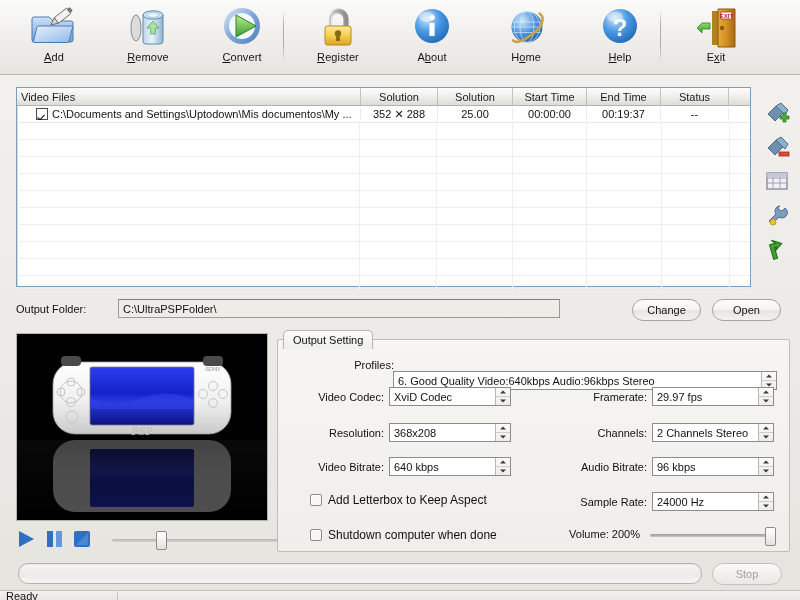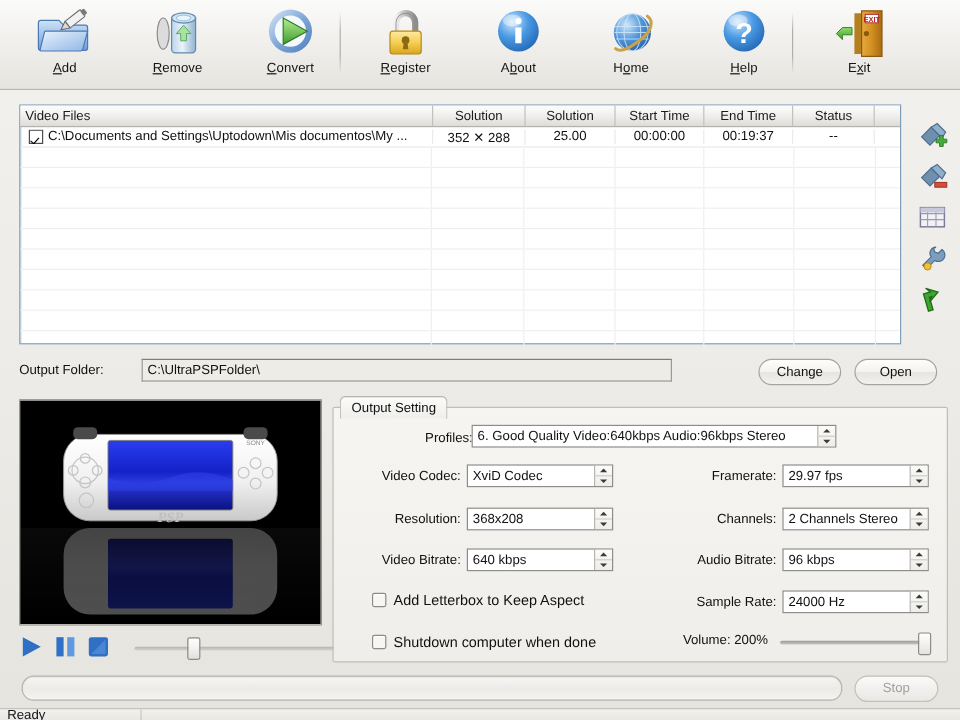--- a/index.html
+++ b/index.html
@@ -34,21 +34,21 @@
      background:linear-gradient(180deg,#fdfdfd 0%,#f0efec 50%,#dedcd7 100%);
      border-bottom:1px solid #b4b2ad;}
   .lhc{position:relative;font-size:11px;color:#1b1b1b;
      display:flex;align-items:center;box-sizing:border-box;
      border-right:1px solid #c3c1bc;padding-left:4px;}
   .lhc.ctr{justify-content:center;padding-left:0;}
   .lrow{display:flex;height:16px;align-items:center;
         border-bottom:1px solid #eceae6;}
   .lcell{font-size:11px;color:#111;box-sizing:border-box;
      display:flex;align-items:center;overflow:hidden;white-space:nowrap;
-     border-right:1px solid #eceae6;padding-left:4px;}
+     border-right:1px solid #eceae6;padding-left:16px;}
   .lcell.ctr{justify-content:center;padding-left:0;}
   .cb{width:10px;height:10px;border:1px solid #4c4c4c;background:#fff;
      margin:0 4px 0 3px;flex:0 0 auto;position:relative;}
   .cb.on:after{content:"";position:absolute;left:2px;top:4px;width:3px;height:6px;
      border:solid #000;border-width:0 1.6px 1.6px 0;transform:rotate(42deg);}
   .lempty{height:16px;border-bottom:1px solid #f1efeb;display:flex;}
   .lempty i{display:block;height:100%;border-right:1px solid #f1efeb;}
 
   
   .rail{position:absolute;left:760px;top:100px;width:34px;height:175px;}
@@ -519,21 +519,21 @@
     <div class="pslider">
       <div class="strack"></div>
       <div class="sthumb" id="seek-thumb" style="left: calc(28% - 4px);"></div>
     </div>
   </div>
 
   <div class="gbox"></div>
   <div class="gtab">Output Setting</div>
 
   <div class="flab" style="left:300px;top:359px;width:94px">Profiles:</div>
-  <div class="spin" style="left:393px;top:354px;width:304px">
+  <div class="spin" style="left:393px;top:371px;width:384px">
     <span>6. Good  Quality Video:640kbps  Audio:96kbps  Stereo</span>
     <span class="sp">
         <b></b>
         <b></b>
       </span>
   </div>
 
   <div class="flab" style="left:290px;top:391px;width:94px">Video Codec:</div>
   <div class="spin" style="left:389px;top:387px;width:122px">
     <span>XviD  Codec</span>

